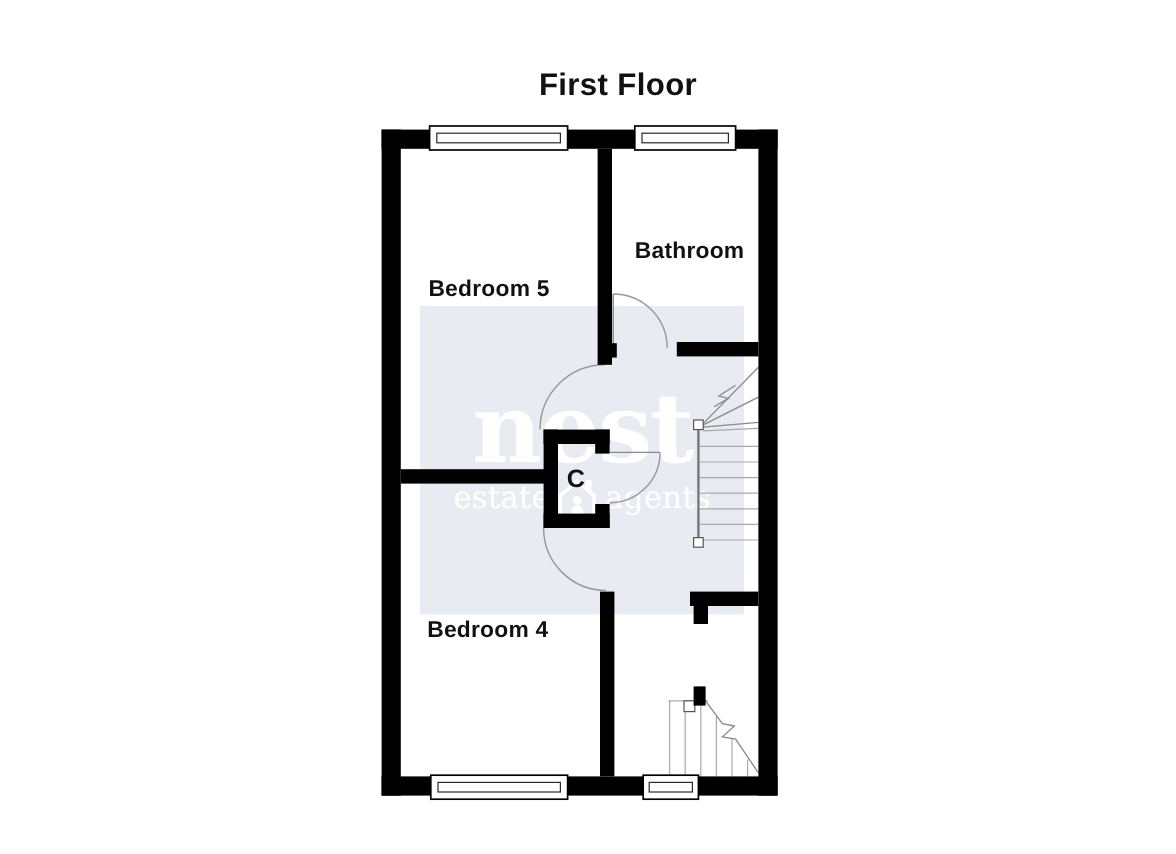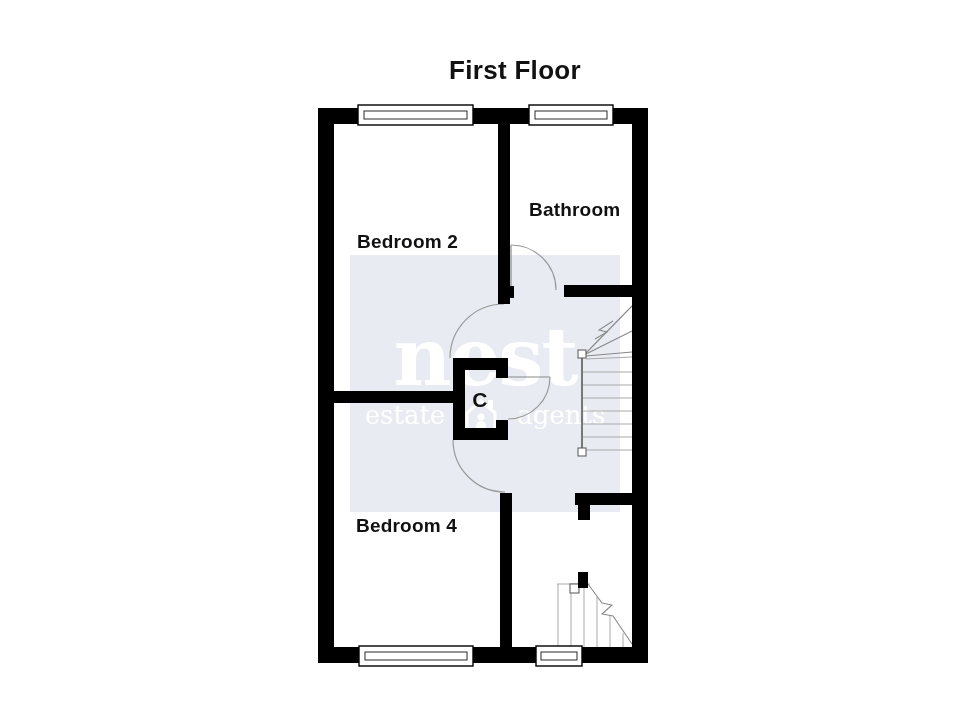--- a/index.html
+++ b/index.html
@@ -38,21 +38,21 @@
     position:absolute;left:350px;top:255px;width:270px;height:257px;
     background:var(--watermark-bg);overflow:hidden;
   }
   .wm-brand{
     position:absolute;left:0;top:62px;width:100%;text-align:center;
     font-family:"DejaVu Serif", serif;font-weight:bold;
     font-size:80px;line-height:1;color:var(--watermark-text);letter-spacing:-2px;
   }
   .wm-tagline{
     position:absolute;left:0;top:140px;width:100%;height:40px;
-    display:flex;align-items:center;justify-content:center;gap:18px;
+    display:flex;align-items:center;justify-content:center;gap:5px;
     font-family:"DejaVu Serif", serif;font-size:26px;color:var(--watermark-text);
   }
   .wm-tagline span{line-height:1;}
 </style>
 </head>
 <body>
 
 <div class="canvas">
 
   <div class="watermark">
@@ -157,17 +157,17 @@
         <rect class="win-inner" x="365" y="652" width="102" height="8"></rect>
       </g>
       <g>
         <rect class="win-outer" x="536" y="646" width="46" height="20"></rect>
         <rect class="win-inner" x="541" y="652" width="36" height="8"></rect>
       </g>
     </g>
   </svg>
 
   <div class="title">First Floor</div>
-  <div class="label" style="left:357px;top:231px;">Bedroom 2</div>
+  <div class="label" style="left:357px;top:231px;">Bedroom 5</div>
   <div class="label" style="left:529px;top:187px;margin-top:12px;">Bathroom</div>
   <div class="label" style="left:356px;top:515px;">Bedroom 4</div>
   <div class="label" style="left:468px;top:388px;width:24px;text-align:center;font-size:21px;">C</div>
 </div>
 
 </body></html>

